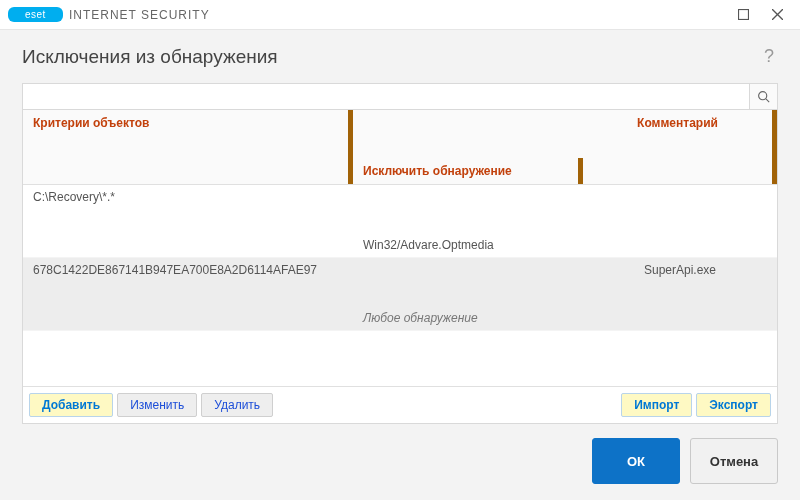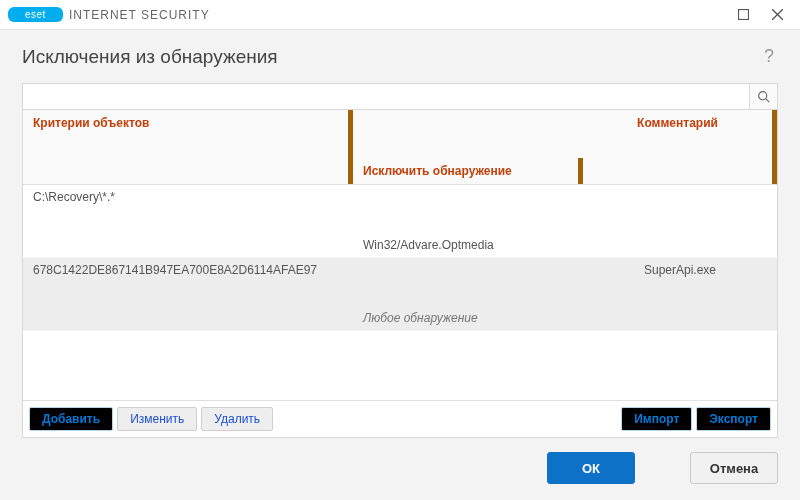--- a/index.html
+++ b/index.html
@@ -138,44 +138,43 @@
   }
   .flat-btn {
     background: #f4f4f4;
     border: 1px solid #cfcfcf;
     border-radius: 2px;
     padding: 4px 12px;
     font-size: 12px;
     cursor: pointer;
     color: #333;
   }
-  .flat-btn.primary-link { color: #0078d4; font-weight: 600; border-color:#b8d4ea; background:#000000;text-align:center;}
+  .flat-btn.primary-link { color: #0078d4; font-weight: 600; border-color:#b8d4ea; background:#fef9c3;text-align:center;}
   .flat-btn:disabled {
     color: #1d4ed8;
     background: #eee;
     cursor: default;
   }
   .toolbar-spacer { flex: 1; }
   .footer {
     display: flex;
     justify-content: flex-end;
     padding: 14px 22px 16px 22px;
     gap: 10px;
   }
   .btn {
     min-width: 88px;
-    height: 32px;
+    height: 46px;
     border-radius: 3px;
     border: 1px solid #c9c9c9;
     background: #f1f1f1;
     font-size: 13px;
     cursor: pointer;
     color: #333;
     font-weight: 600;
-    margin-left: 45px;
   }
   .btn.primary {
     background: #0d72c7;
     border-color: #0d72c7;
     color: #fff;
   }
 </style>
 </head>
 <body>
 

